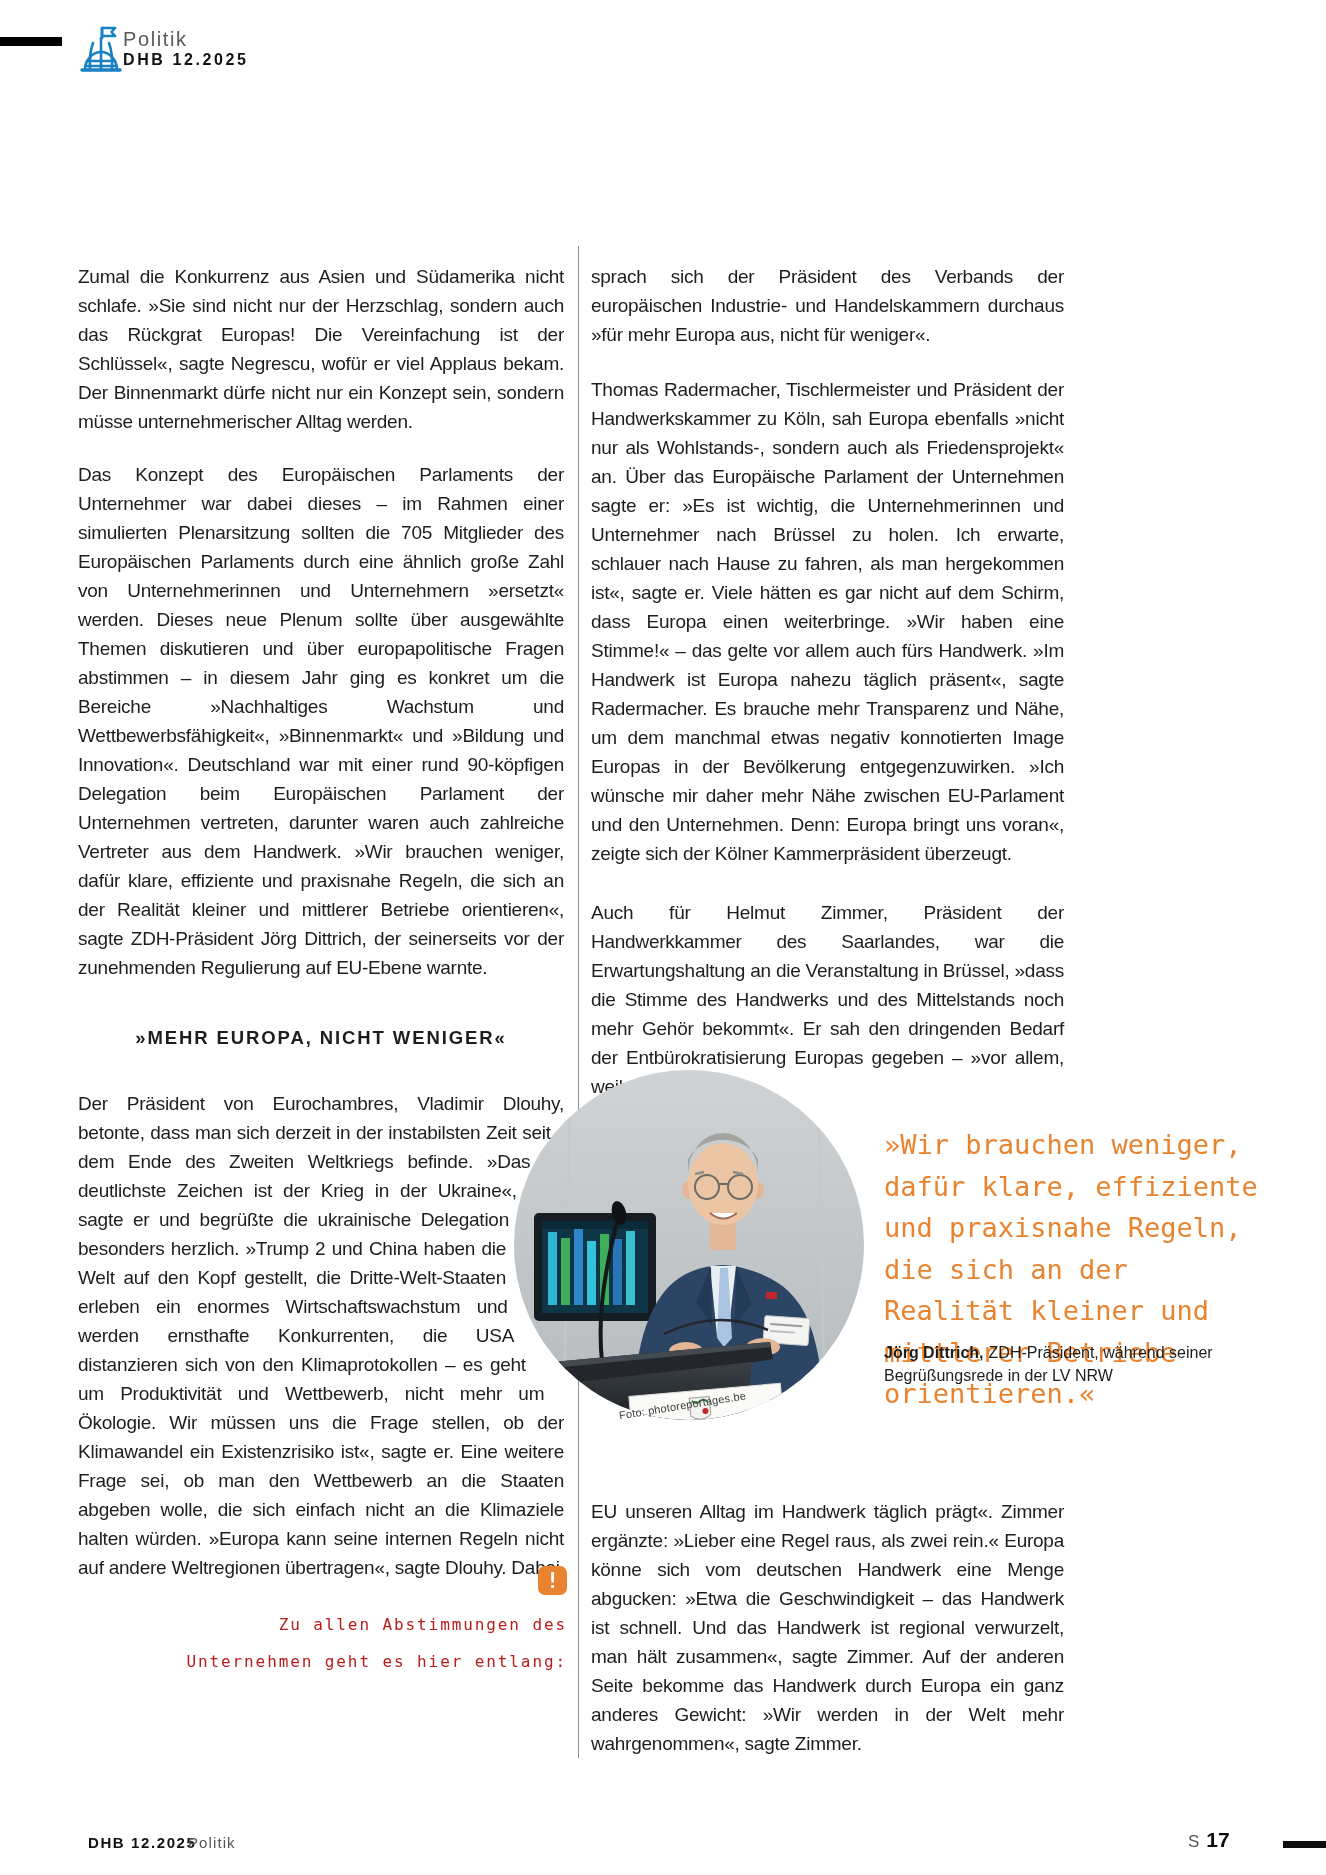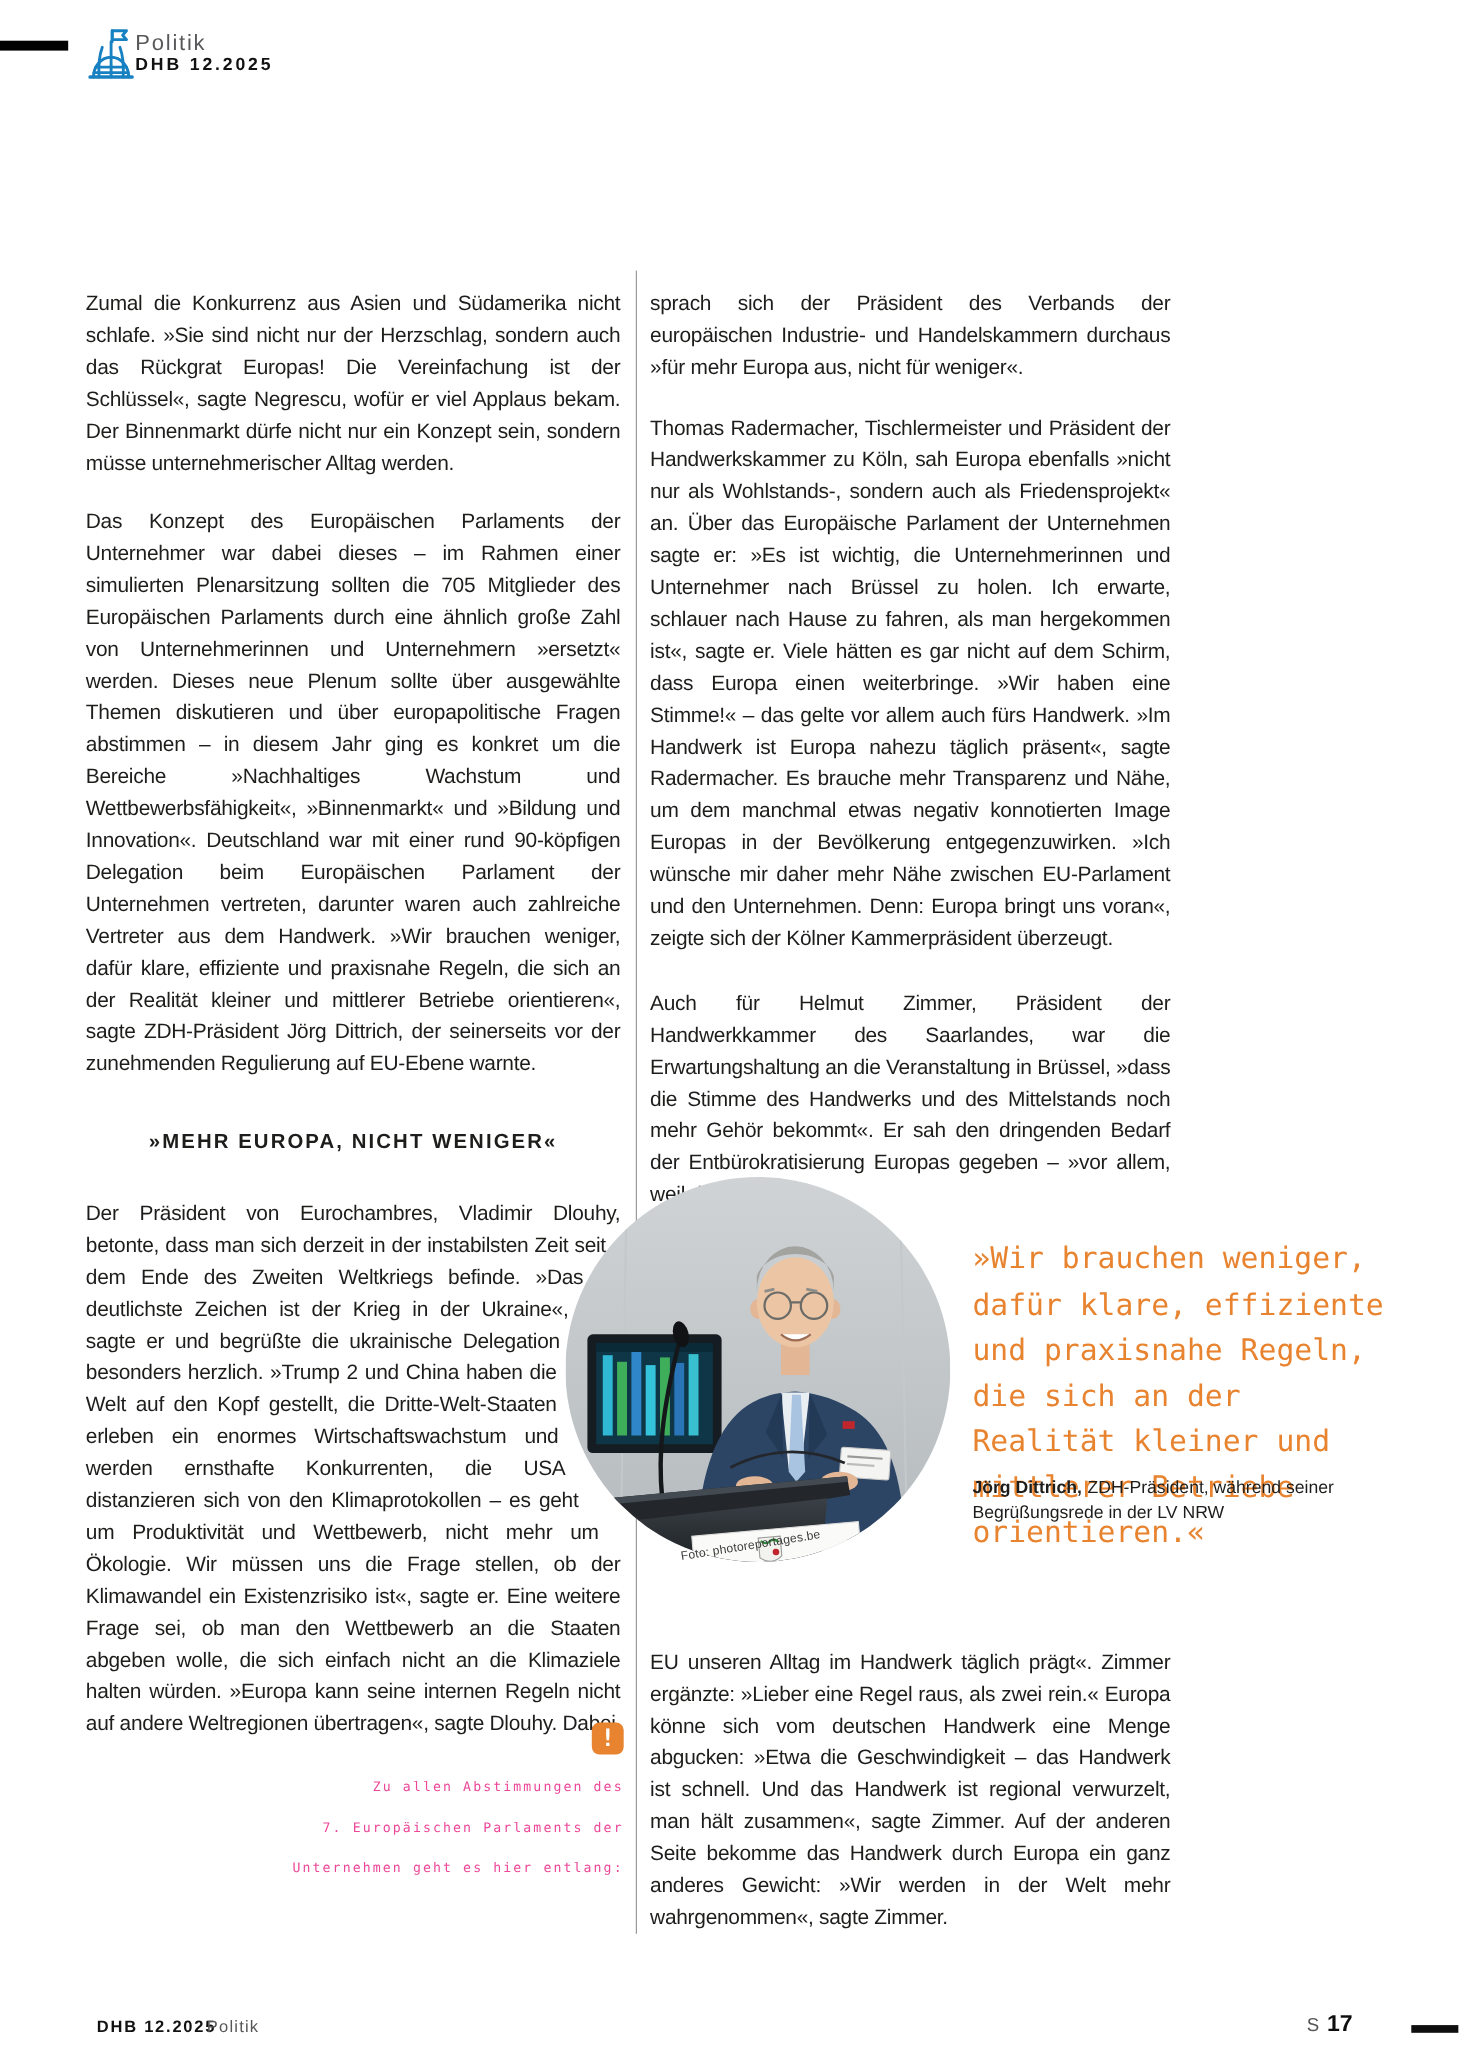--- a/index.html
+++ b/index.html
@@ -23,22 +23,22 @@
   #c2p1{top:243px;} #c2p2{top:356px;} #c2p3{top:879px;} #c2p4{top:1478px;}
   .divider{left:578px;top:246px;width:1px;height:1512px;background:#8f8f8f;}
   
   .wrap-spacer{float:right;width:58px;height:352px;margin-top:24px;
     shape-outside:circle(183px at 183px 178px);}
   
   .note{left:78px;top:1566px;width:489px;text-align:right;}
   .note-icon{display:flex;align-items:center;justify-content:center;margin-left:auto;
     width:29px;height:29px;background:#E8832F;border-radius:7px;color:#fff;
     font-family:"DejaVu Sans Mono",monospace;font-weight:bold;font-size:22px;margin-bottom:11px;}
-  .note-line{font-family:"DejaVu Sans Mono",monospace;font-size:12px;letter-spacing:1.9px;
-    color:#ec4899;line-height:37px;white-space:nowrap;}
+  .note-line{font-family:"DejaVu Sans Mono",monospace;font-size:16px;letter-spacing:1.9px;
+    color:#b91c1c;line-height:37px;white-space:nowrap;}
   .note-link{font-size:20px;font-weight:bold;letter-spacing:0.2px;color:#141414;line-height:37px;}
   
   .pullquote{left:884px;top:1124px;width:374px;font-family:"DejaVu Sans Mono",monospace;
     font-size:27px;line-height:41.5px;color:#E8832F;}
   .attribution{left:884px;top:1341px;width:380px;font-size:16px;
     line-height:23px;color:#1d1d1b;}
   .attr-author{font-weight:bold;margin-right:5px;}
   
   .photo-circle{left:514px;top:1070px;width:350px;height:350px;border-radius:50%;overflow:hidden;}
   .photo-credit{left:618px;top:1396px;width:170px;transform:rotate(-9deg);
@@ -161,21 +161,20 @@
 <div class="abs photo-credit">Foto: photoreportages.be</div>
 
 <div class="abs pullquote">»Wir brauchen weniger, dafür klare, effiziente und praxisnahe Regeln, die sich an der Realität kleiner und mittlerer Betriebe orientieren.«</div>
 <div class="abs attribution">
   <span class="attr-author">Jörg Dittrich,</span><span>ZDH-Präsident, während seiner Begrüßungsrede in der LV NRW</span>
 </div>
 
 <div class="abs note">
   <div class="note-icon">!</div>
   <div class="note-line">Zu allen Abstimmungen des</div>
-  <div class="note-line">7. Europäischen Parlaments der</div>
   <div class="note-line">Unternehmen geht es hier entlang:</div>
 </div>
 
 <div class="abs f-issue">DHB 12.2025</div>
 <div class="abs f-section">Politik</div>
 <div class="abs f-page">
   <span class="s">S</span>
   <span class="n">17</span>
 </div>
 <div class="abs f-bar"></div>

